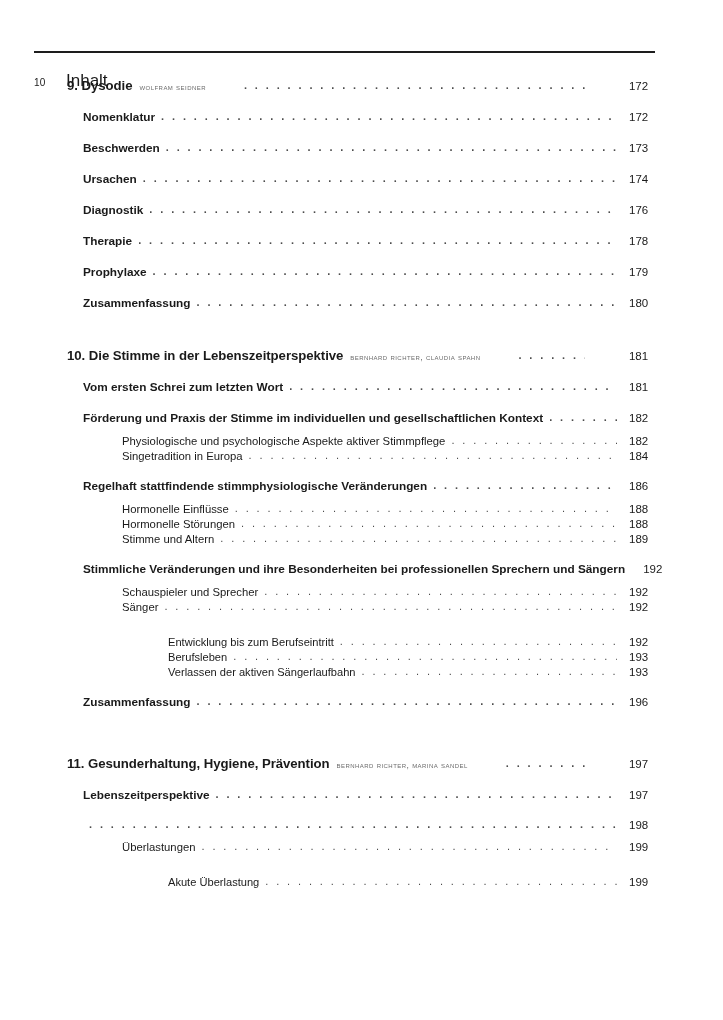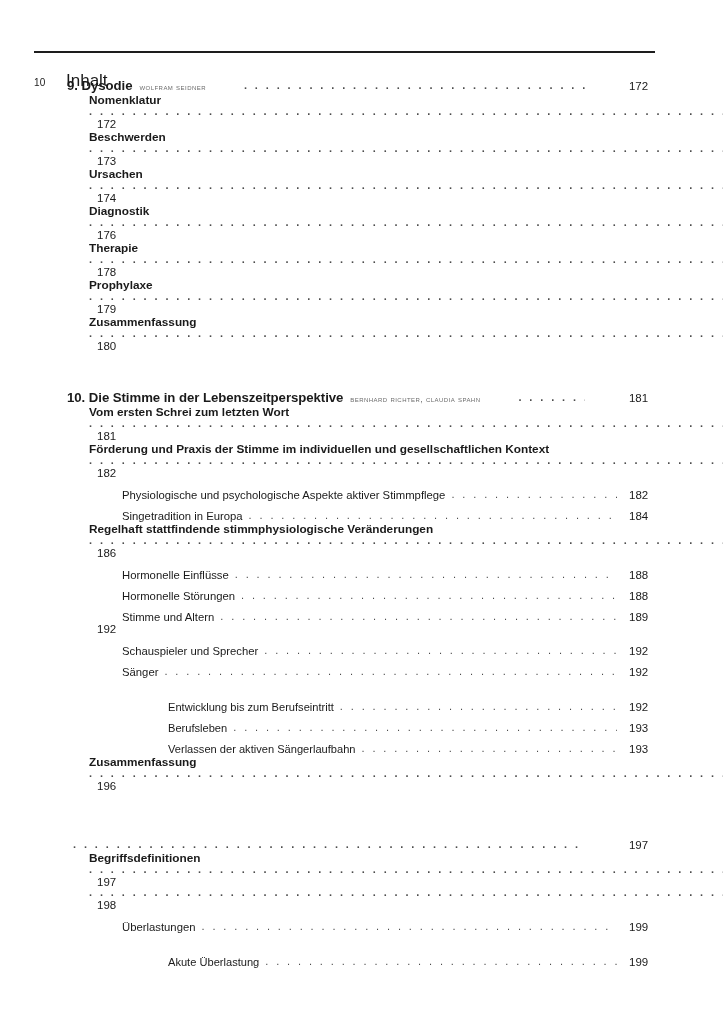--- a/index.html
+++ b/index.html
@@ -110,40 +110,40 @@
     font-variant: small-caps;
     text-transform: lowercase;
   }
   .chapter .pg { font-weight: normal; font-size: 11.5px; }
 
   
   .lvl1 {
     padding-left: 49px;
     font-size: 11.8px;
     font-weight: bold;
-    flex-direction: column;
+    margin-top: 17px;
   }
   .lvl1 .pg { font-weight: normal; }
 
   
   .lvl2 {
     padding-left: 88px;
     font-size: 11.3px;
     font-weight: normal;
     margin-top: 7px;
   }
   
   .lvl3 {
     padding-left: 134px;
     font-size: 11.1px;
     font-weight: normal;
     margin-top: 23px;
   }
 
-  .lvl2 + .lvl2, .lvl3 + .lvl3 { margin-top: 9px; }
+  .lvl2 + .lvl2, .lvl3 + .lvl3 { margin-top: 3px; }
   .lvl1 + .lvl2 { margin-top: 10px; }
 
   
   .entry.noleader .leader { letter-spacing: 0; color: transparent; }
 
   .chapter-gap { height: 38px; }
   .chapter-gap-lg { height: 47px; }
 </style>
 </head>
 <body>
@@ -237,20 +237,21 @@
         <span class="txt">Hormonelle Störungen</span>
         <span class="leader">. . . . . . . . . . . . . . . . . . . . . . . . . . . . . . . . . . . . . . . . . . . . . . . . . . . . . . . . . . . . . . . . . . . . . . . . . . . . . . . . . . . . . . . . . . . . . . . . . . . . . . . . . . . . . . . . . . . . . . . . . . . . . . . . . . . . . . . . . . . . . . . . . . . . . . . . . . . . . . . . . . . . . . . . . . . . . . . . . . . . . . . . . . . . . . . . . . . . . . . . . . . . . . . . . . . . . . . . . . . .</span>
         <span class="pg">188</span>
       </div>
       <div class="entry lvl2">
         <span class="txt">Stimme und Altern</span>
         <span class="leader">. . . . . . . . . . . . . . . . . . . . . . . . . . . . . . . . . . . . . . . . . . . . . . . . . . . . . . . . . . . . . . . . . . . . . . . . . . . . . . . . . . . . . . . . . . . . . . . . . . . . . . . . . . . . . . . . . . . . . . . . . . . . . . . . . . . . . . . . . . . . . . . . . . . . . . . . . . . . . . . . . . . . . . . . . . . . . . . . . . . . . . . . . . . . . . . . . . . . . . . . . . . . . . . . . . . . . . . . . . . .</span>
         <span class="pg">189</span>
       </div>
       <div class="entry lvl1 noleader">
+        <span class="txt">Stimmliche Veränderungen und ihre Besonderheiten bei professionellen Sprechern und Sängern</span>
         <span class="leader"></span>
         <span class="pg">192</span>
       </div>
       <div class="entry lvl2">
         <span class="txt">Schauspieler und Sprecher</span>
         <span class="leader">. . . . . . . . . . . . . . . . . . . . . . . . . . . . . . . . . . . . . . . . . . . . . . . . . . . . . . . . . . . . . . . . . . . . . . . . . . . . . . . . . . . . . . . . . . . . . . . . . . . . . . . . . . . . . . . . . . . . . . . . . . . . . . . . . . . . . . . . . . . . . . . . . . . . . . . . . . . . . . . . . . . . . . . . . . . . . . . . . . . . . . . . . . . . . . . . . . . . . . . . . . . . . . . . . . . . . . . . . . . .</span>
         <span class="pg">192</span>
       </div>
       <div class="entry lvl2">
         <span class="txt">Sänger</span>
@@ -272,25 +273,26 @@
         <span class="leader">. . . . . . . . . . . . . . . . . . . . . . . . . . . . . . . . . . . . . . . . . . . . . . . . . . . . . . . . . . . . . . . . . . . . . . . . . . . . . . . . . . . . . . . . . . . . . . . . . . . . . . . . . . . . . . . . . . . . . . . . . . . . . . . . . . . . . . . . . . . . . . . . . . . . . . . . . . . . . . . . . . . . . . . . . . . . . . . . . . . . . . . . . . . . . . . . . . . . . . . . . . . . . . . . . . . . . . . . . . . .</span>
         <span class="pg">193</span>
       </div>
       <div class="entry lvl1">
         <span class="txt">Zusammenfassung</span>
         <span class="leader">. . . . . . . . . . . . . . . . . . . . . . . . . . . . . . . . . . . . . . . . . . . . . . . . . . . . . . . . . . . . . . . . . . . . . . . . . . . . . . . . . . . . . . . . . . . . . . . . . . . . . . . . . . . . . . . . . . . . . . . . . . . . . . . . . . . . . . . . . . . . . . . . . . . . . . . . . . . . . . . . . . . . . . . . . . . . . . . . . . . . . . . . . . . . . . . . . . . . . . . . . . . . . . . . . . . . . . . . . . . .</span>
         <span class="pg">196</span>
       </div>
       <div class="chapter-gap-lg"></div>
       <div class="entry chapter">
+        <span class="txt">11. Gesunderhaltung, Hygiene, Prävention<span class="authors">Bernhard Richter, Marina Sandel</span></span>
         <span class="leader">. . . . . . . . . . . . . . . . . . . . . . . . . . . . . . . . . . . . . . . . . . . . . . . . . . . . . . . . . . . . . . . . . . . . . . . . . . . . . . . . . . . . . . . . . . . . . . . . . . . . . . . . . . . . . . . . . . . . . . . . . . . . . . . . . . . . . . . . . . . . . . . . . . . . . . . . . . . . . . . . . . . . . . . . . . . . . . . . . . . . . . . . . . . . . . . . . . . . . . . . . . . . . . . . . . . . . . . . . . . .</span>
         <span class="pg">197</span>
       </div>
       <div class="entry lvl1">
-        <span class="txt">Begriffsdefinitionen</span>
+        <span class="txt">Lebenszeitperspektive</span>
         <span class="leader">. . . . . . . . . . . . . . . . . . . . . . . . . . . . . . . . . . . . . . . . . . . . . . . . . . . . . . . . . . . . . . . . . . . . . . . . . . . . . . . . . . . . . . . . . . . . . . . . . . . . . . . . . . . . . . . . . . . . . . . . . . . . . . . . . . . . . . . . . . . . . . . . . . . . . . . . . . . . . . . . . . . . . . . . . . . . . . . . . . . . . . . . . . . . . . . . . . . . . . . . . . . . . . . . . . . . . . . . . . . .</span>
         <span class="pg">197</span>
       </div>
       <div class="entry lvl1">
         <span class="leader">. . . . . . . . . . . . . . . . . . . . . . . . . . . . . . . . . . . . . . . . . . . . . . . . . . . . . . . . . . . . . . . . . . . . . . . . . . . . . . . . . . . . . . . . . . . . . . . . . . . . . . . . . . . . . . . . . . . . . . . . . . . . . . . . . . . . . . . . . . . . . . . . . . . . . . . . . . . . . . . . . . . . . . . . . . . . . . . . . . . . . . . . . . . . . . . . . . . . . . . . . . . . . . . . . . . . . . . . . . . .</span>
         <span class="pg">198</span>
       </div>
       <div class="entry lvl2">
         <span class="txt">Überlastungen</span>
         <span class="leader">. . . . . . . . . . . . . . . . . . . . . . . . . . . . . . . . . . . . . . . . . . . . . . . . . . . . . . . . . . . . . . . . . . . . . . . . . . . . . . . . . . . . . . . . . . . . . . . . . . . . . . . . . . . . . . . . . . . . . . . . . . . . . . . . . . . . . . . . . . . . . . . . . . . . . . . . . . . . . . . . . . . . . . . . . . . . . . . . . . . . . . . . . . . . . . . . . . . . . . . . . . . . . . . . . . . . . . . . . . . .</span>

